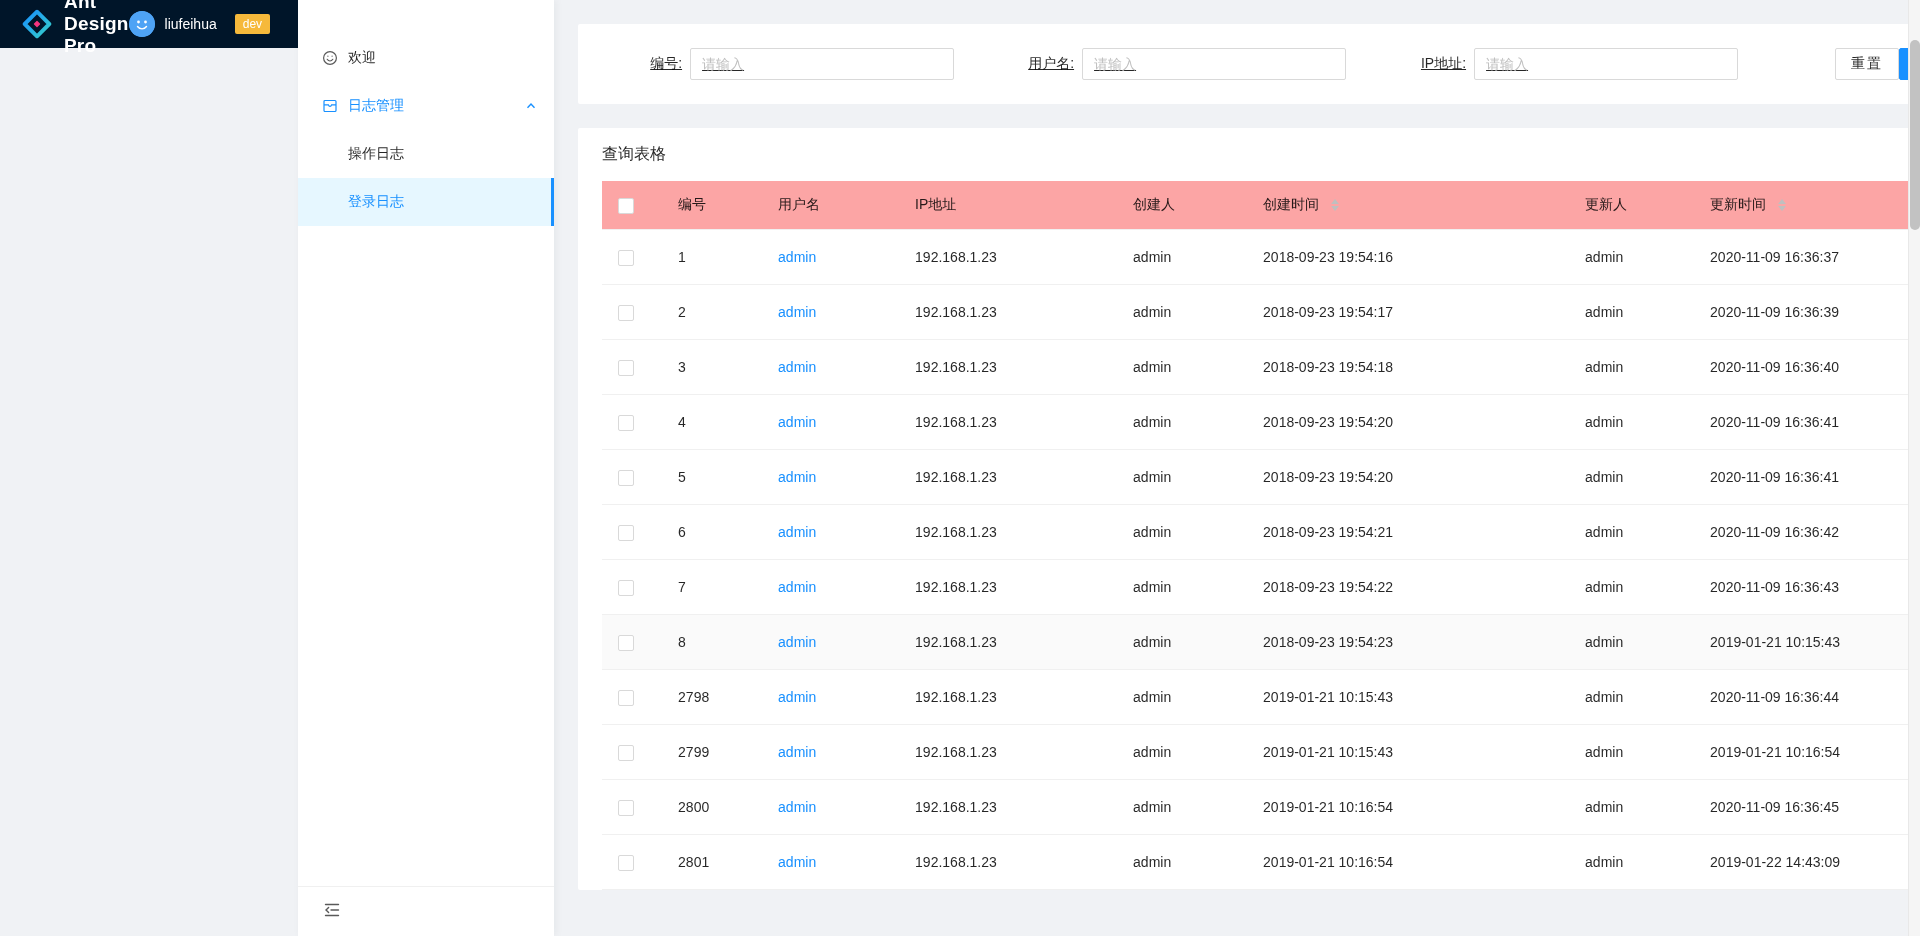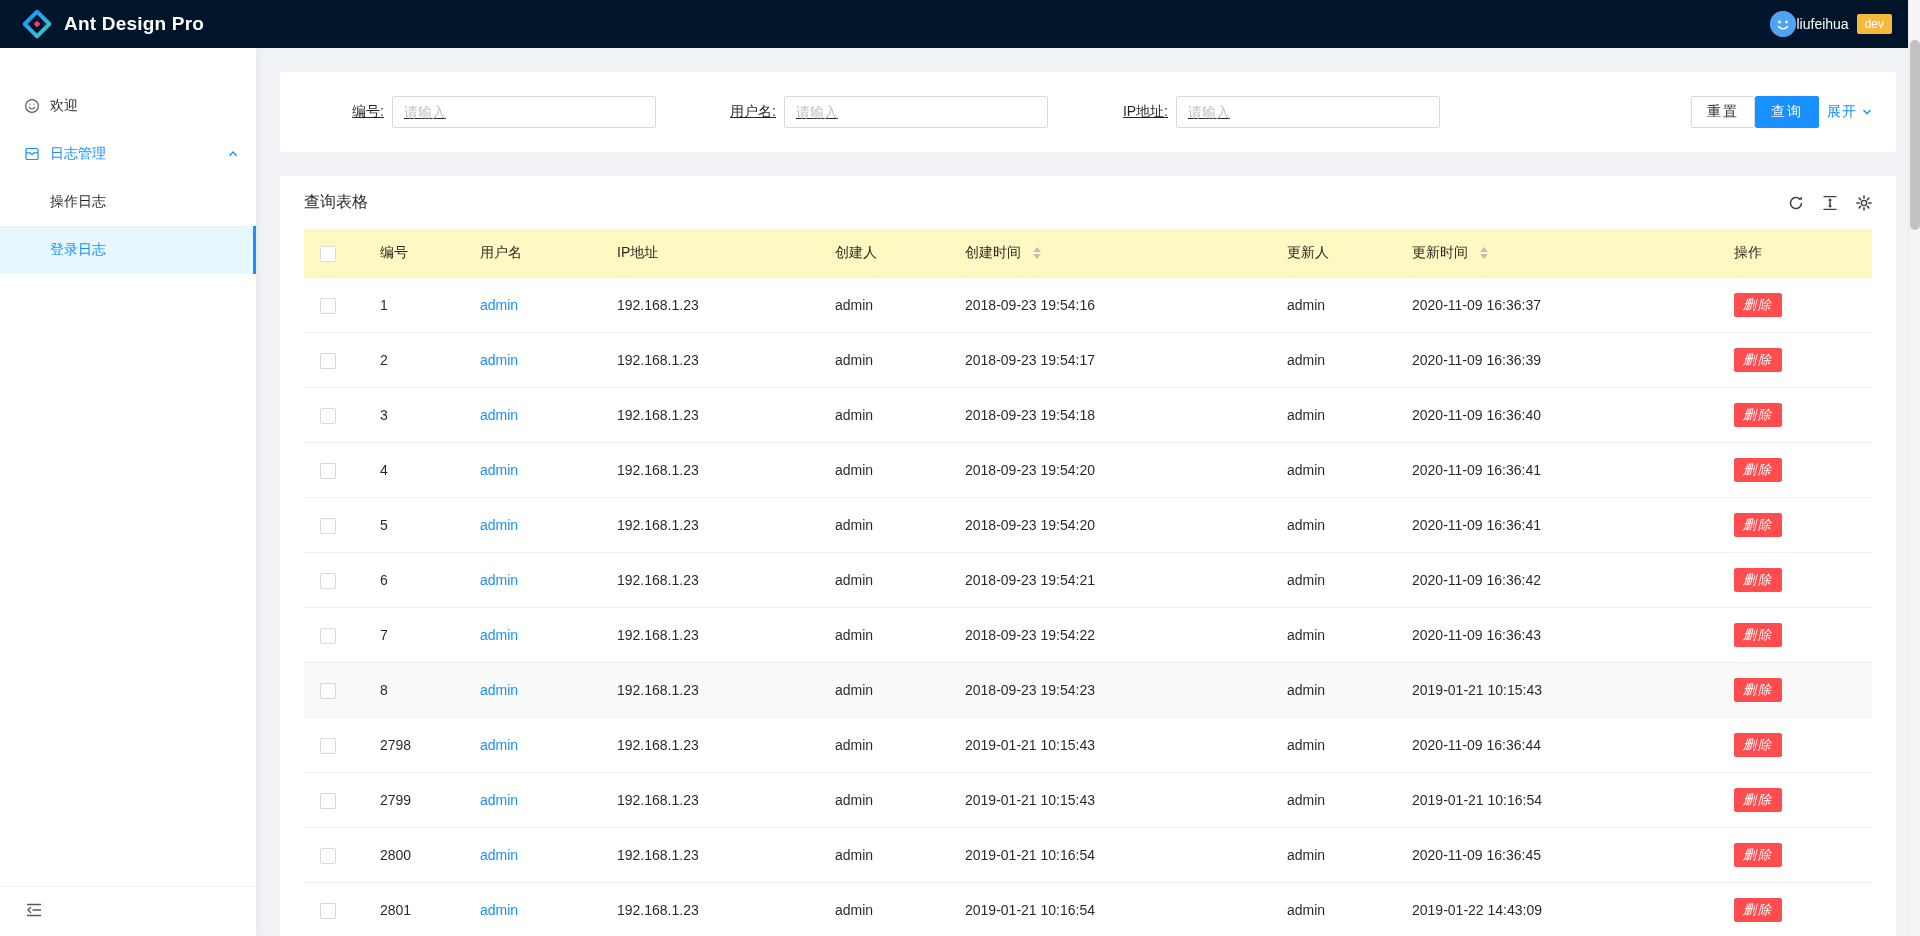--- a/index.html
+++ b/index.html
@@ -3,33 +3,33 @@
 <meta charset="utf-8">
 <style>
   * { box-sizing: border-box; margin: 0; padding: 0; }
   html, body { width: 1920px; height: 936px; overflow: hidden; }
   body {
     font-family: "Liberation Sans", "DejaVu Sans", sans-serif;
     font-size: 14px;
     color: rgba(0,0,0,0.85);
     background: #f0f2f5;
   }
-  .app { display: flex; flex-direction: column; height: 936px; }
+  .app { display: flex; flex-direction: row; height: 936px; }
 
   
   .topbar {
     height: 48px; flex: 0 0 48px;
     background: #001529;
     display: flex; align-items: center; justify-content: space-between;
     padding: 0 28px 0 22px;
     position: relative; z-index: 5;
   }
   .brand { display: flex; align-items: center; gap: 12px; }
   .brand-title { color: #fff; font-size: 19px; font-weight: 700; letter-spacing: .2px; }
-  .topbar-right { display: flex; align-items: center; }
+  .topbar-right { display: flex; align-items: center; gap: 10px; }
   .avatar {
     width: 26px; height: 26px; border-radius: 50%;
     background: #4ea3f5; display: flex; align-items: center; justify-content: center;
     overflow: hidden;
   }
   .username { color: #fff; font-size: 14px; margin-right: 8px; }
   .env-tag {
     background: #f6b93b; color: #fff; font-size: 12px; line-height: 20px;
     padding: 0 8px; border-radius: 2px;
   }
@@ -109,21 +109,21 @@
   .table-toolbar {
     padding: 16px 24px; display: flex; align-items: center; justify-content: space-between;
   }
   .table-title { font-size: 16px; font-weight: 500; }
   .toolbar-icons { display: flex; align-items: center; gap: 18px; color: rgba(0,0,0,0.75); }
   .toolbar-icons .t-icon { display: inline-flex; cursor: pointer; }
 
   .table-wrap { padding: 0 24px; }
   table { width: 100%; border-collapse: collapse; table-layout: fixed; }
   th {
-    background: #fef9c3; font-weight: 500; text-align: left;
+    background: #fca5a5; font-weight: 500; text-align: left;
     padding: 15px 16px; border-bottom: 1px solid #f0f0f0;
     color: rgba(0,0,0,0.85); white-space: nowrap;
   }
   td {
     padding: 15px 16px; border-bottom: 1px solid #f0f0f0;
     white-space: nowrap; overflow: hidden; text-overflow: ellipsis;
   }
   tr.row-hover td { background: #fafafa; }
   .checkbox {
     display: inline-block; width: 16px; height: 16px;

